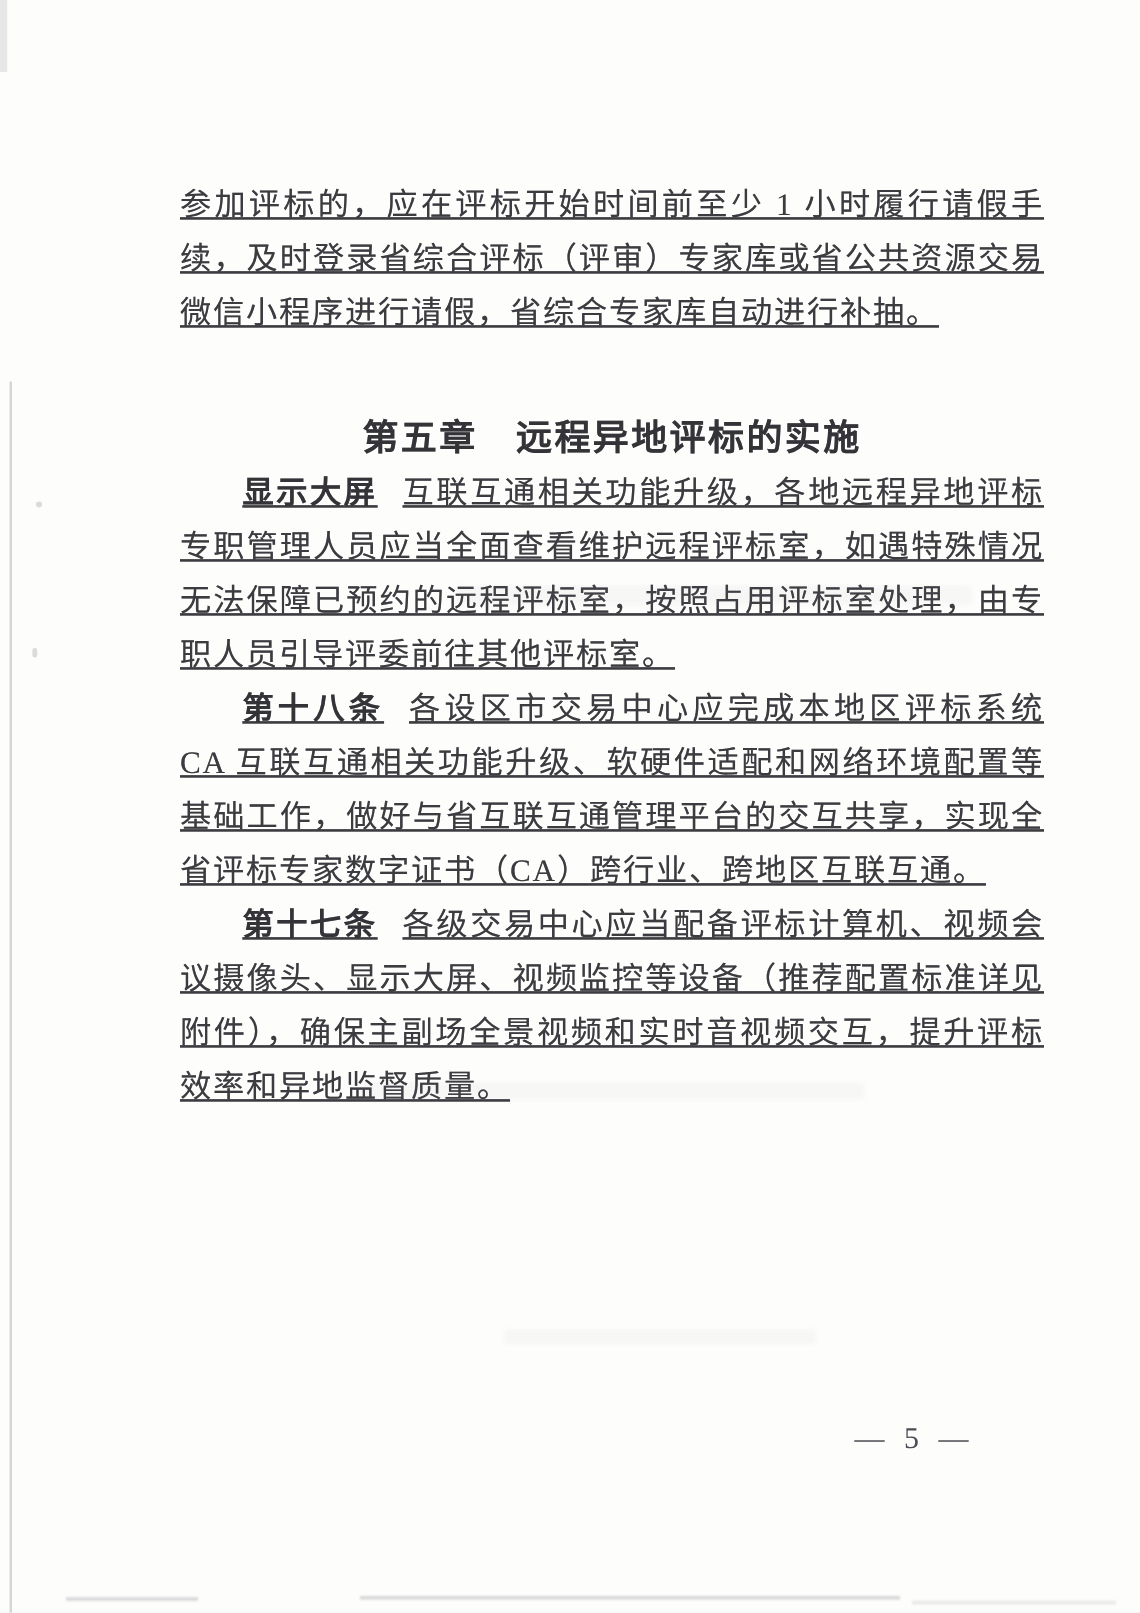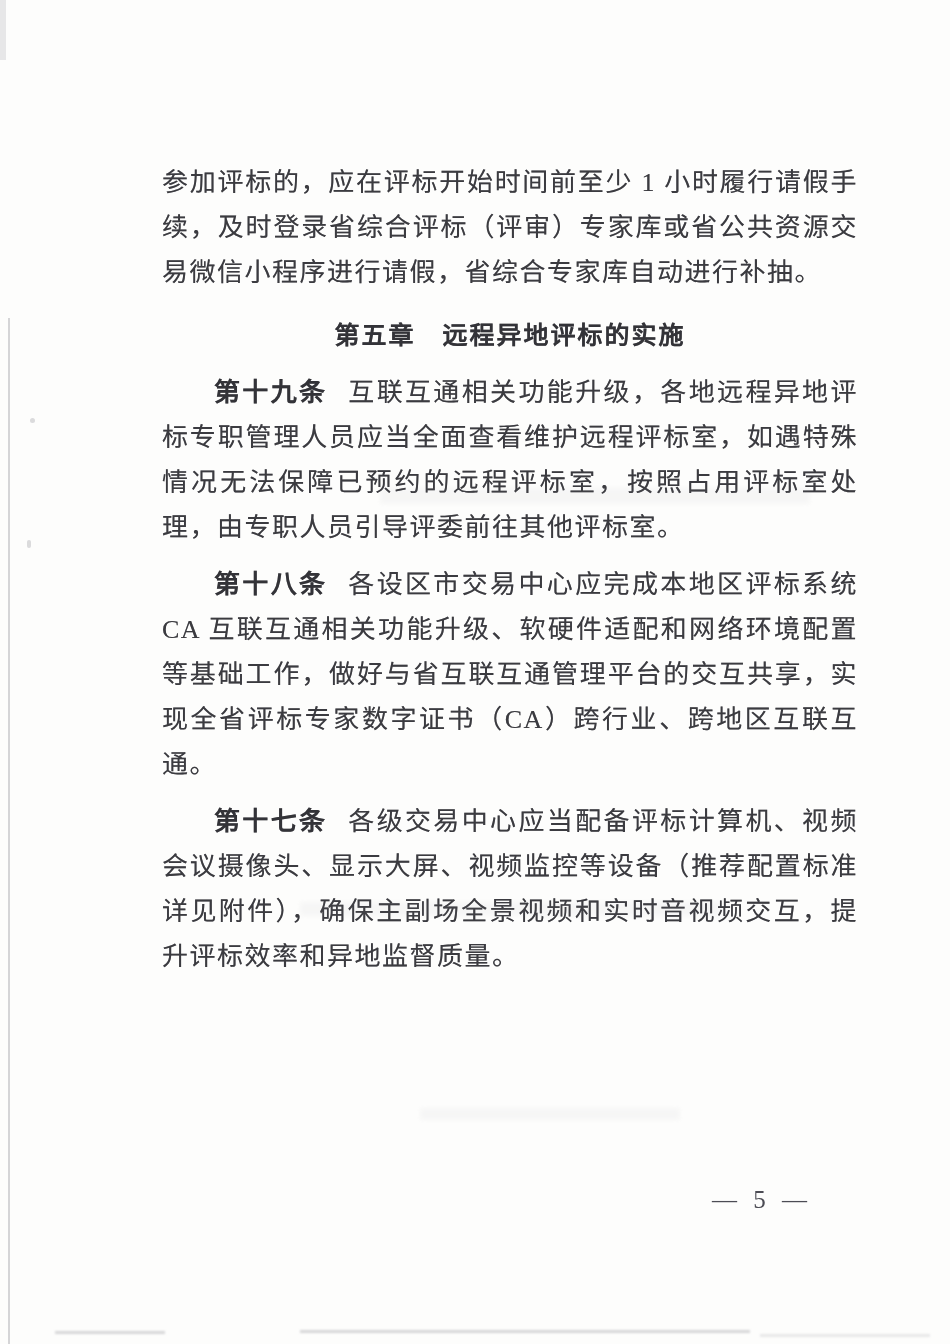--- a/index.html
+++ b/index.html
@@ -21,38 +21,38 @@
     left: 150px;
     top: 148px;
     width: 720px;
     font-size: 26px;
     line-height: 45px;
     letter-spacing: 1.5px;
     text-align: justify;
     text-justify: inter-character;
   }
 
-  .para { margin: 12px; text-shadow: 0 0 0.5px rgba(70,70,75,0.55); }
+  .para { margin: 0; text-shadow: 0 0 0.5px rgba(70,70,75,0.55); text-decoration: underline; }
   .para.indent { text-indent: 2em; }
 
   .term-label {
     font-family: "Liberation Sans", "DejaVu Sans", sans-serif;
     font-weight: 700;
     margin-right: 0.8em;
     color: #333338;
   }
 
   .chapter {
     font-family: "Liberation Sans", "DejaVu Sans", sans-serif;
     font-weight: 700;
-    font-size: 25px;
+    font-size: 30px;
     line-height: 45px;
     text-align: center;
     text-indent: 0;
-    margin-top: 18px;
+    margin-top: 60px;
     letter-spacing: 2px;
     color: #333338;
     text-shadow: 0 0 0.5px rgba(60,60,65,0.6);
   }
 
   .page-number {
     position: absolute;
     right: 138px;
     top: 1186px;
     font-size: 25px;
@@ -112,21 +112,21 @@
 
 <div class="page">
 
   <div class="content">
 
     <p class="para"><span>参加评标的，应在评标开始时间前至少 1 小时履行请假手续，及时登录省综合评标（评审）专家库或省公共资源交易微信小程序进行请假，省综合专家库自动进行补抽。</span></p>
 
 
     <h2 class="chapter">第五章　远程异地评标的实施</h2>
 
-    <p class="para indent"><span class="term-label">第十九条</span><span>互联互通相关功能升级，各地远程异地评标专职管理人员应当全面查看维护远程评标室，如遇特殊情况无法保障已预约的远程评标室，按照占用评标室处理，由专职人员引导评委前往其他评标室。</span></p>
+    <p class="para indent"><span class="term-label">显示大屏</span><span>互联互通相关功能升级，各地远程异地评标专职管理人员应当全面查看维护远程评标室，如遇特殊情况无法保障已预约的远程评标室，按照占用评标室处理，由专职人员引导评委前往其他评标室。</span></p>
 
     <p class="para indent"><span class="term-label">第十八条</span><span>各设区市交易中心应完成本地区评标系统 CA 互联互通相关功能升级、软硬件适配和网络环境配置等基础工作，做好与省互联互通管理平台的交互共享，实现全省评标专家数字证书（CA）跨行业、跨地区互联互通。</span></p>
 
     <p class="para indent"><span class="term-label">第十七条</span><span>各级交易中心应当配备评标计算机、视频会议摄像头、显示大屏、视频监控等设备（推荐配置标准详见附件），确保主副场全景视频和实时音视频交互，提升评标效率和异地监督质量。</span></p>
 
 
   </div>
 
   <div class="page-number">— 5 —</div>
 

